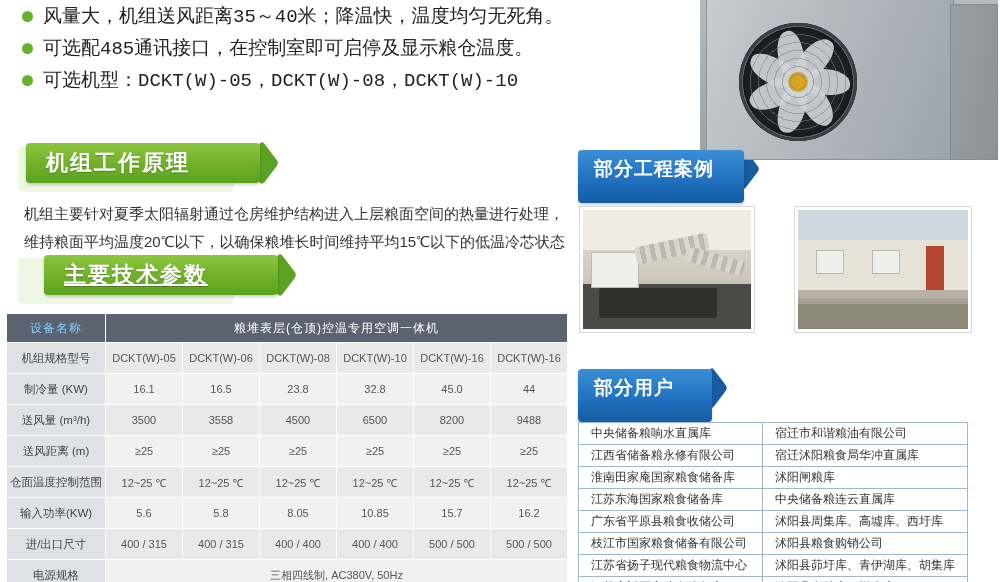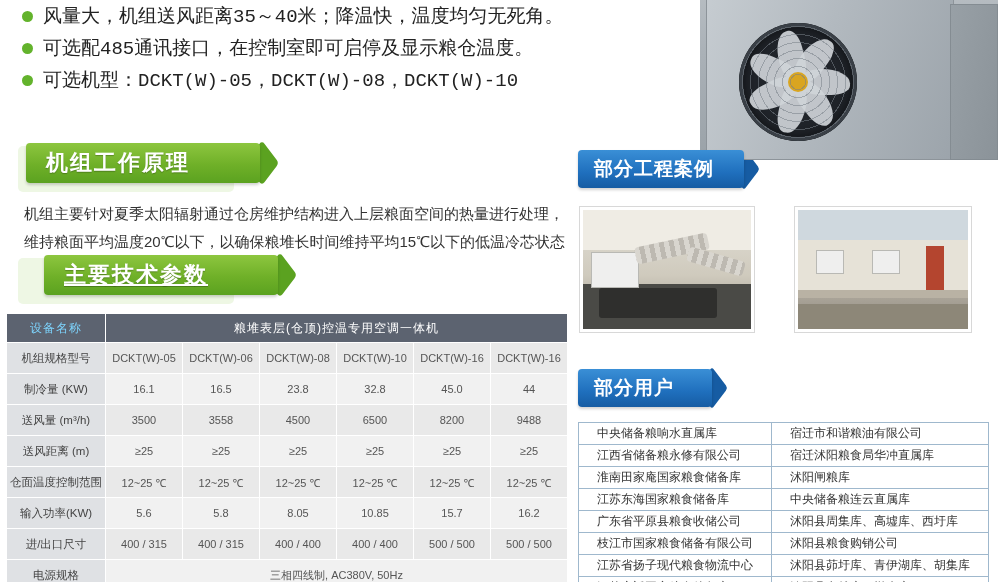--- a/index.html
+++ b/index.html
@@ -75,21 +75,21 @@
   }
 
   
   .blue-banner {
     position: absolute;
     height: 38px;
     background: linear-gradient(to bottom, #3a8fd6 0%, #1f6fbd 60%, #165ca3 100%);
     border-radius: 4px;
     display: flex;
     align-items: center;
-    padding: 0 22px 0 16px;
+    padding: 0 22px 15px 16px;
     color: #fff;
     font-size: 19px;
     font-weight: bold;
     letter-spacing: 1px;
     box-shadow: 0 2px 3px rgba(0,0,0,.18);
   }
   .blue-banner::after {
     content: "";
     position: absolute;
     right: -13px;
@@ -247,21 +247,21 @@
     position: absolute;
     left: 578px;
     top: 422px;
     width: 390px;
     border-collapse: collapse;
     font-size: 12px;
     color: #333;
   }
   .users-table td {
     border: 1px solid #9fb8cd;
-    padding: 2px 18px;
+    padding: 2px 12px;
     height: 17px;
     background: #fff;
     white-space: nowrap;
     overflow: hidden;
   }
   .users-table td.col1 { width: 212px; }
   .users-table td.col2 { width: 178px; }
 </style>
 </head>
 <body>

